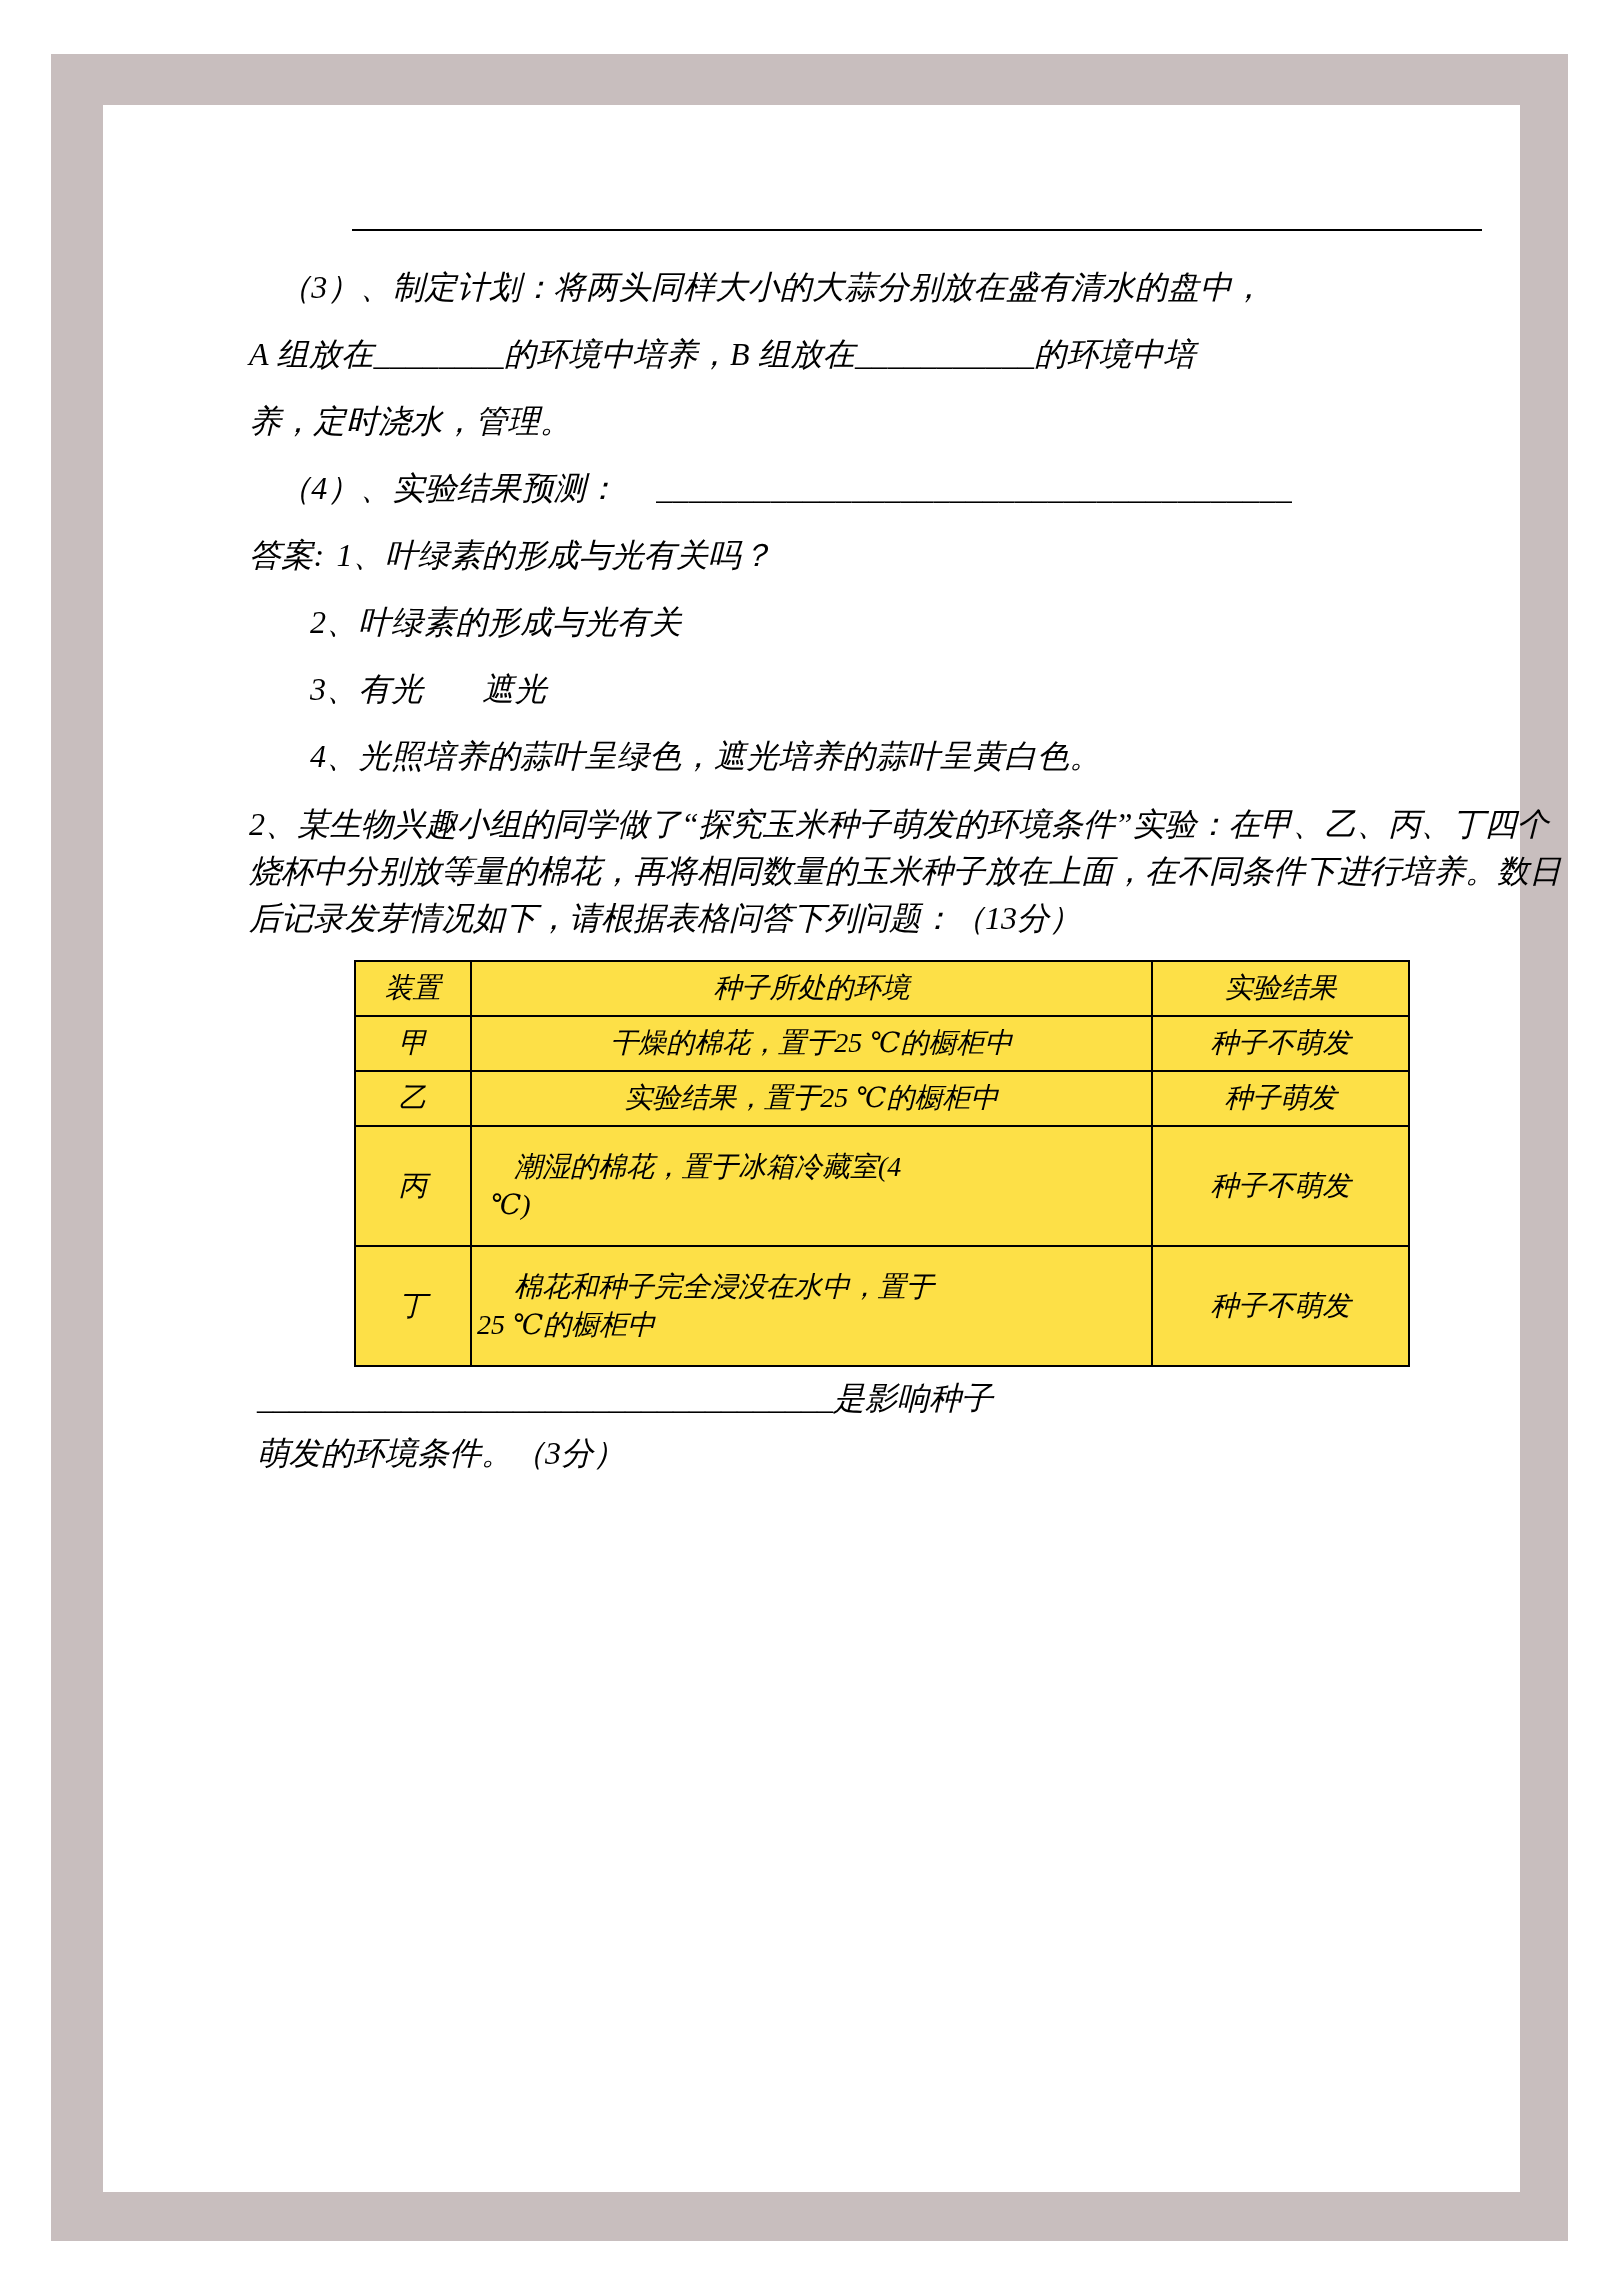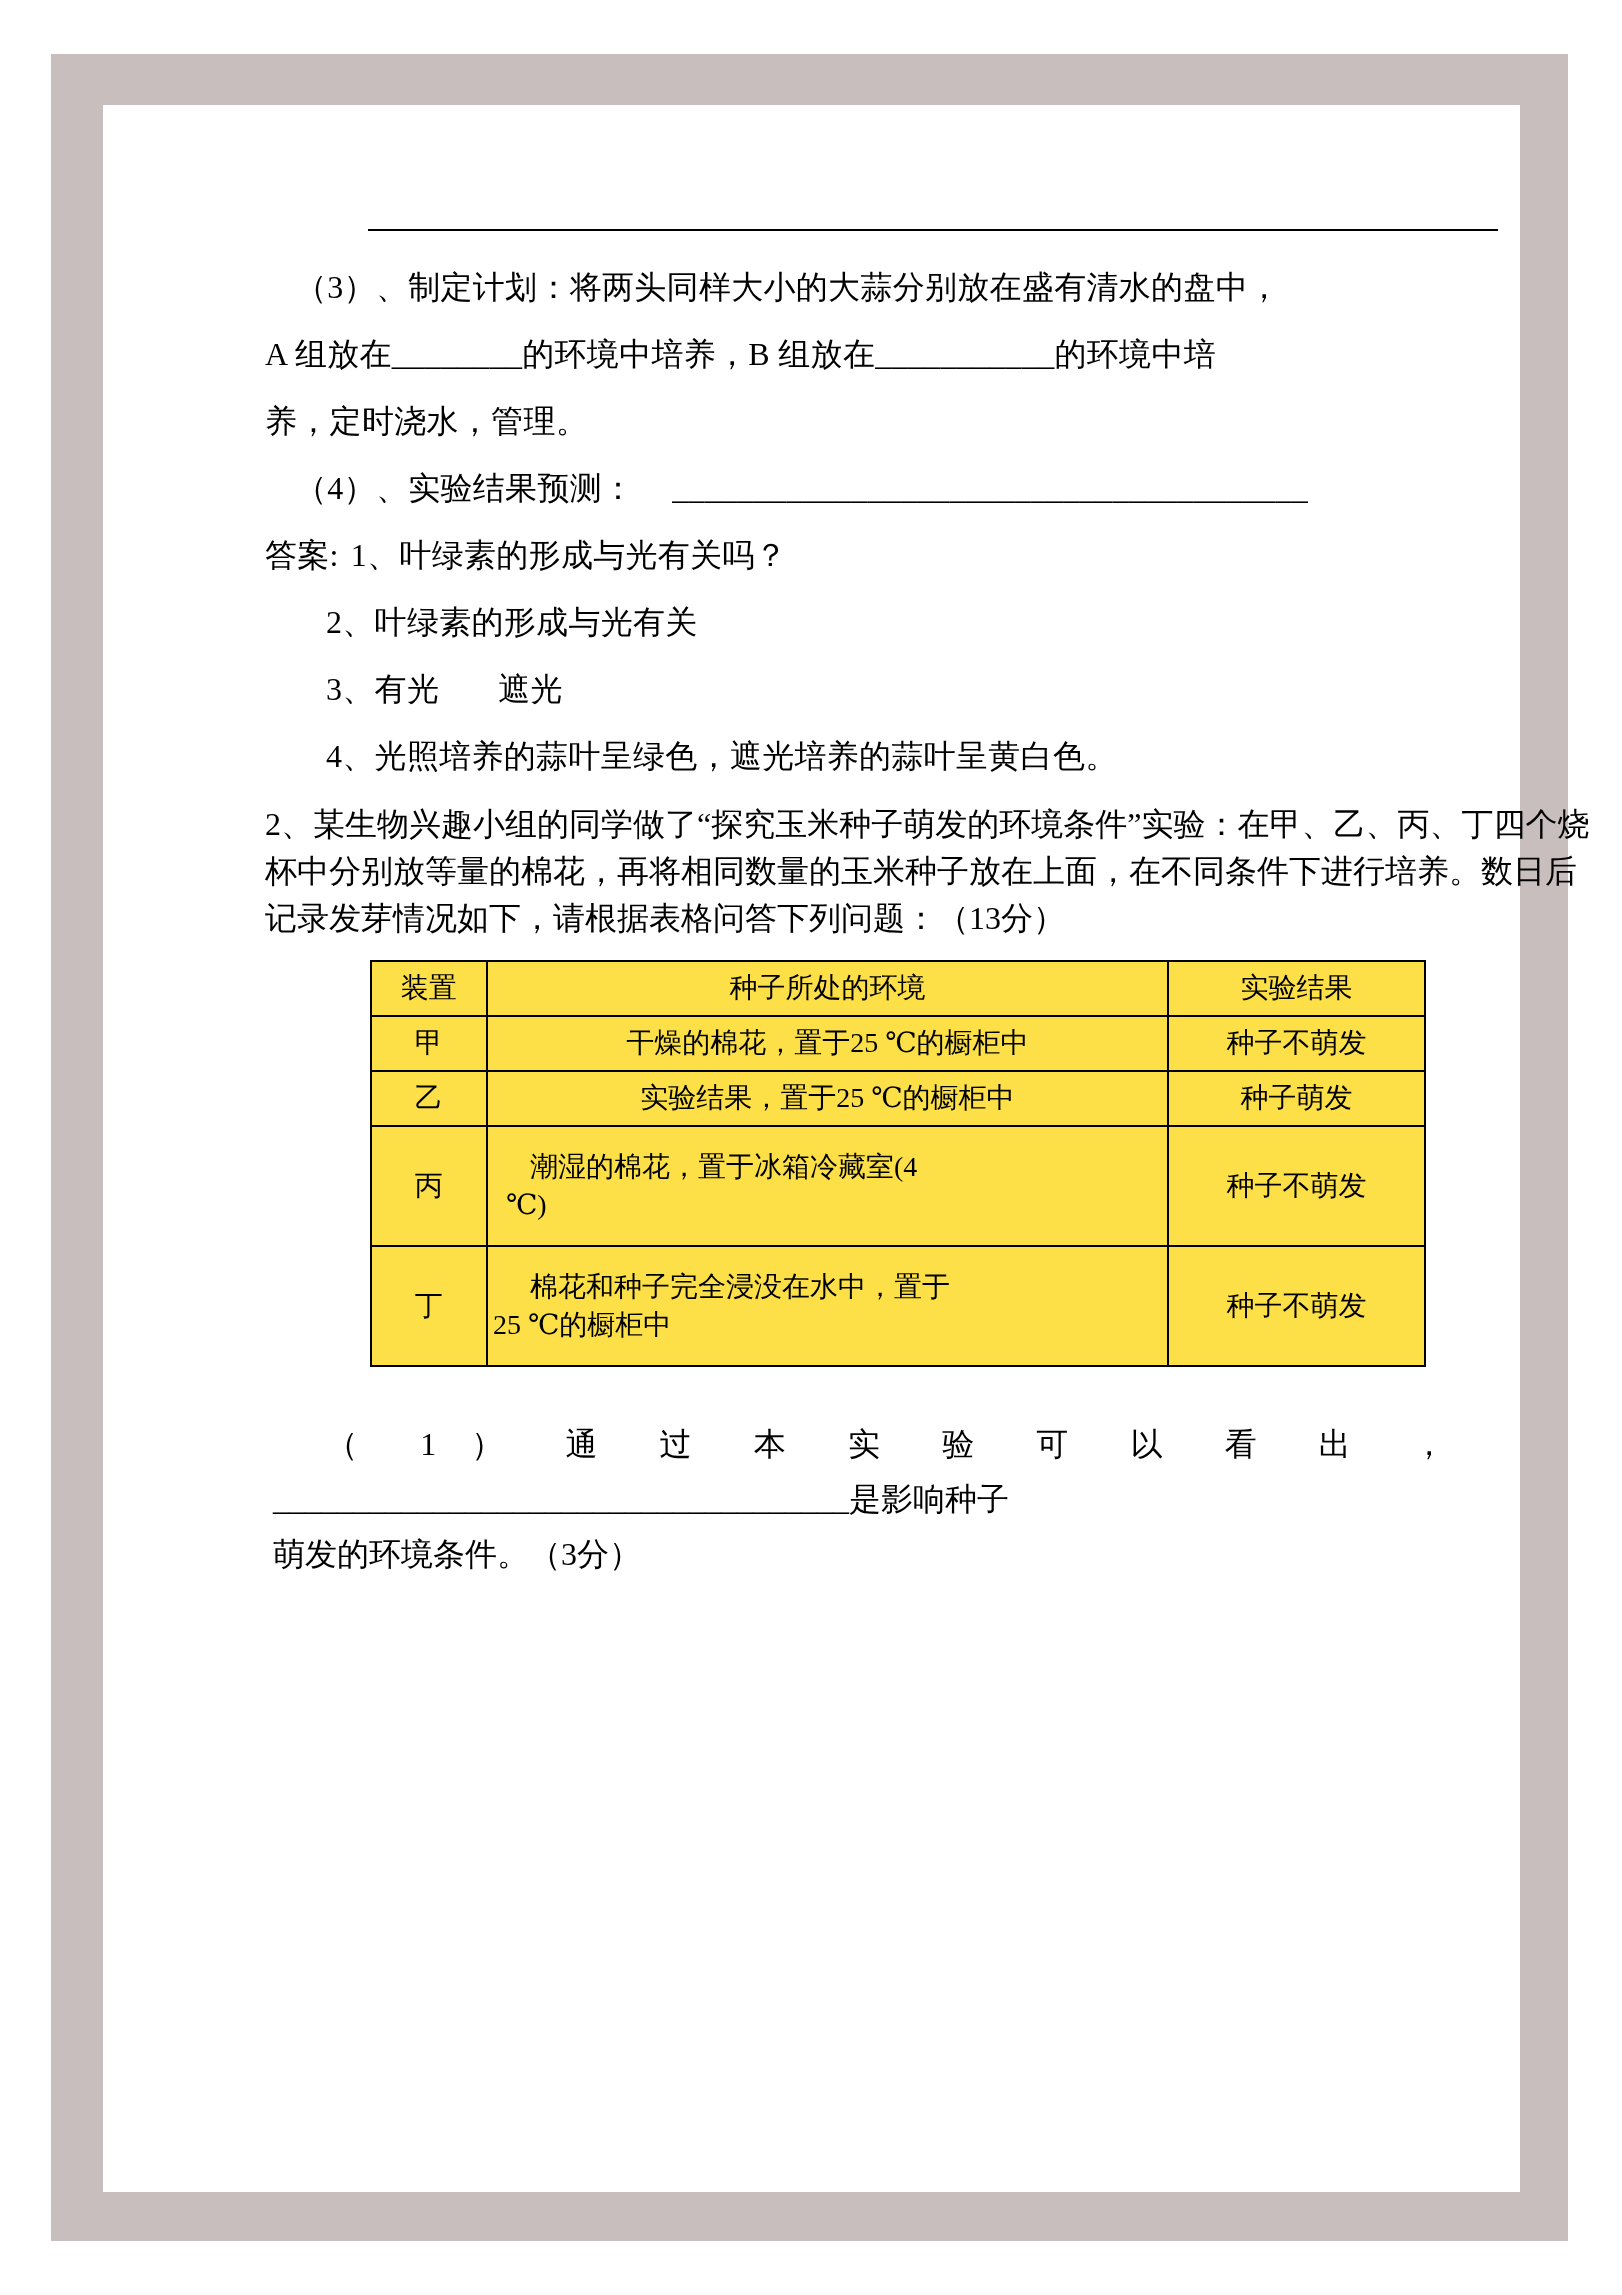--- a/index.html
+++ b/index.html
@@ -29,23 +29,24 @@
     left: 103px;
     top: 105px;
     width: 1417px;
     height: 2087px;
     background: #ffffff;
     box-sizing: border-box;
     padding: 0;
   }
   .content {
     position: absolute;
-    left: 162px;
+    left: 146px;
     top: 124px;
     width: 1330px;
+    font-style: italic;
   }
   .rule {
     width: 1130px;
     height: 0;
     border-top: 2.7px solid #000000;
     margin: 0 0 34px 103px;
   }
   p.line {
     margin: 0 0 21.6px 0;
     font-size: 32px;
@@ -177,21 +178,20 @@
           <td class="c0 tall">丁</td>
           <td class="c1 tall">
             <span class="cellwrap" style="text-indent:24px">棉花和种子完全浸没在水中，置于</span>
             <span class="cellwrap" style="margin-left:-13px">25 ℃的橱柜中</span>
           </td>
           <td class="c2 tall">种子不萌发</td>
         </tr>
       </tbody>
     </table>
 
-    <p class="spread q1line">（ 1 ） 通 过 本 实 验 可 以 看 出 ，</p>
 
     <p class="tail">
       <span>____________________________________</span><span>是影响种子</span>
     </p>
 
     <p class="tail">萌发的环境条件。（3分）</p>
 
   </div>
 </div>
 

